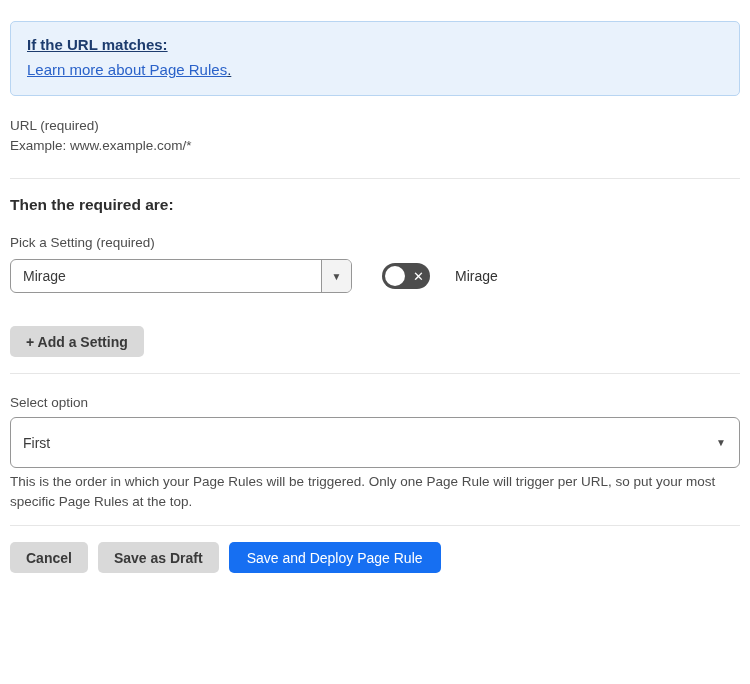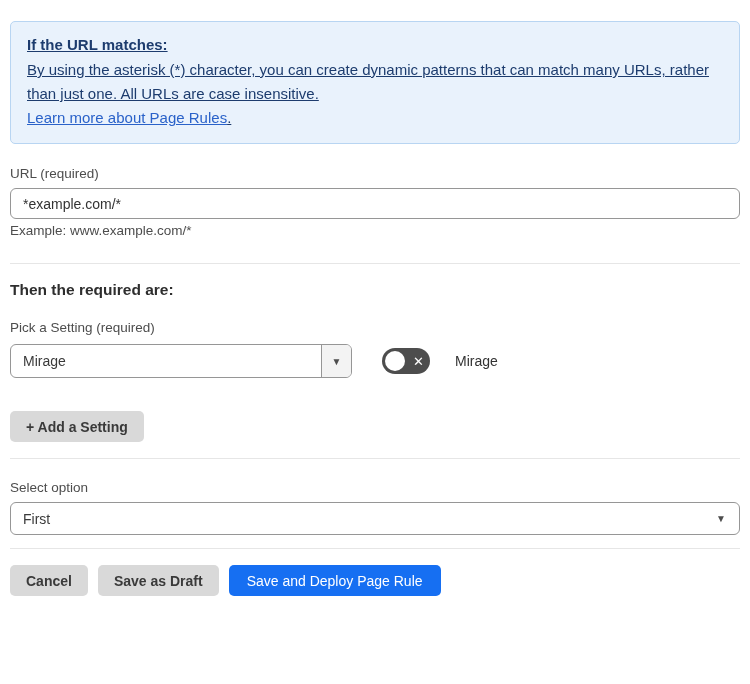--- a/index.html
+++ b/index.html
@@ -173,21 +173,21 @@
   }
   .btn-primary {
     background: #166ff2;
     color: #ffffff;
     padding: 0 18px;
   }
   
   .order-select {
     position: relative;
     width: 730px;
-    height: 33px;
+    height: 51px;
     margin-top: 6px;
     border: 1px solid #969696;
     border-radius: 6px;
     background: #ffffff;
     display: flex;
     align-items: center;
     padding-left: 12px;
     font-size: 14px;
     color: #3a3a3a;
     cursor: pointer;
@@ -221,26 +221,24 @@
   .mt-div3        { margin-top: 13px; }
 </style>
 </head>
 <body>
 
 <div class="page">
 
 
   <div class="info-box">
     <div class="info-heading">If the URL matches:</div>
-    <div class="info-body">By using the asterisk (*) character, you can create dynamic patterns that can match many URLs, rather than just one. All URLs are case insensitive.</div>
     <div><a>Learn more about Page Rules</a><span class="link-suffix">.</span></div>
   </div>
 
   <div class="field-label mt-url-label">URL (required)</div>
-  <input class="text-input" type="text" value="*example.com/*" style="">
   <div class="helper-text mt-example">Example: www.example.com/*</div>
 
   <hr class="divider mt-div1">
 
   <h2 class="section-heading mt-then">Then the required are:</h2>
 
   <div class="field-label mt-pick">Pick a Setting (required)</div>
 
   <div class="setting-row">
     <div class="setting-select">
@@ -261,20 +259,21 @@
   <hr class="divider mt-div2">
 
 
   <div class="field-label mt-selectopt">Select option</div>
 
   <div class="order-select">
     <span>First</span>
     <span class="select-caret">▼</span>
   </div>
 
+  <div class="helper-text mt-orderhelp">This is the order in which your Page Rules will be triggered. Only one Page Rule will trigger per URL, so put your most specific Page Rules at the top.</div>
 
   <hr class="divider mt-div3">
 
   <div class="footer-actions">
     <button class="btn btn-grey">Cancel</button>
     <button class="btn btn-grey">Save as Draft</button>
     <button class="btn btn-primary">Save and Deploy Page Rule</button>
   </div>
 
 </div>

